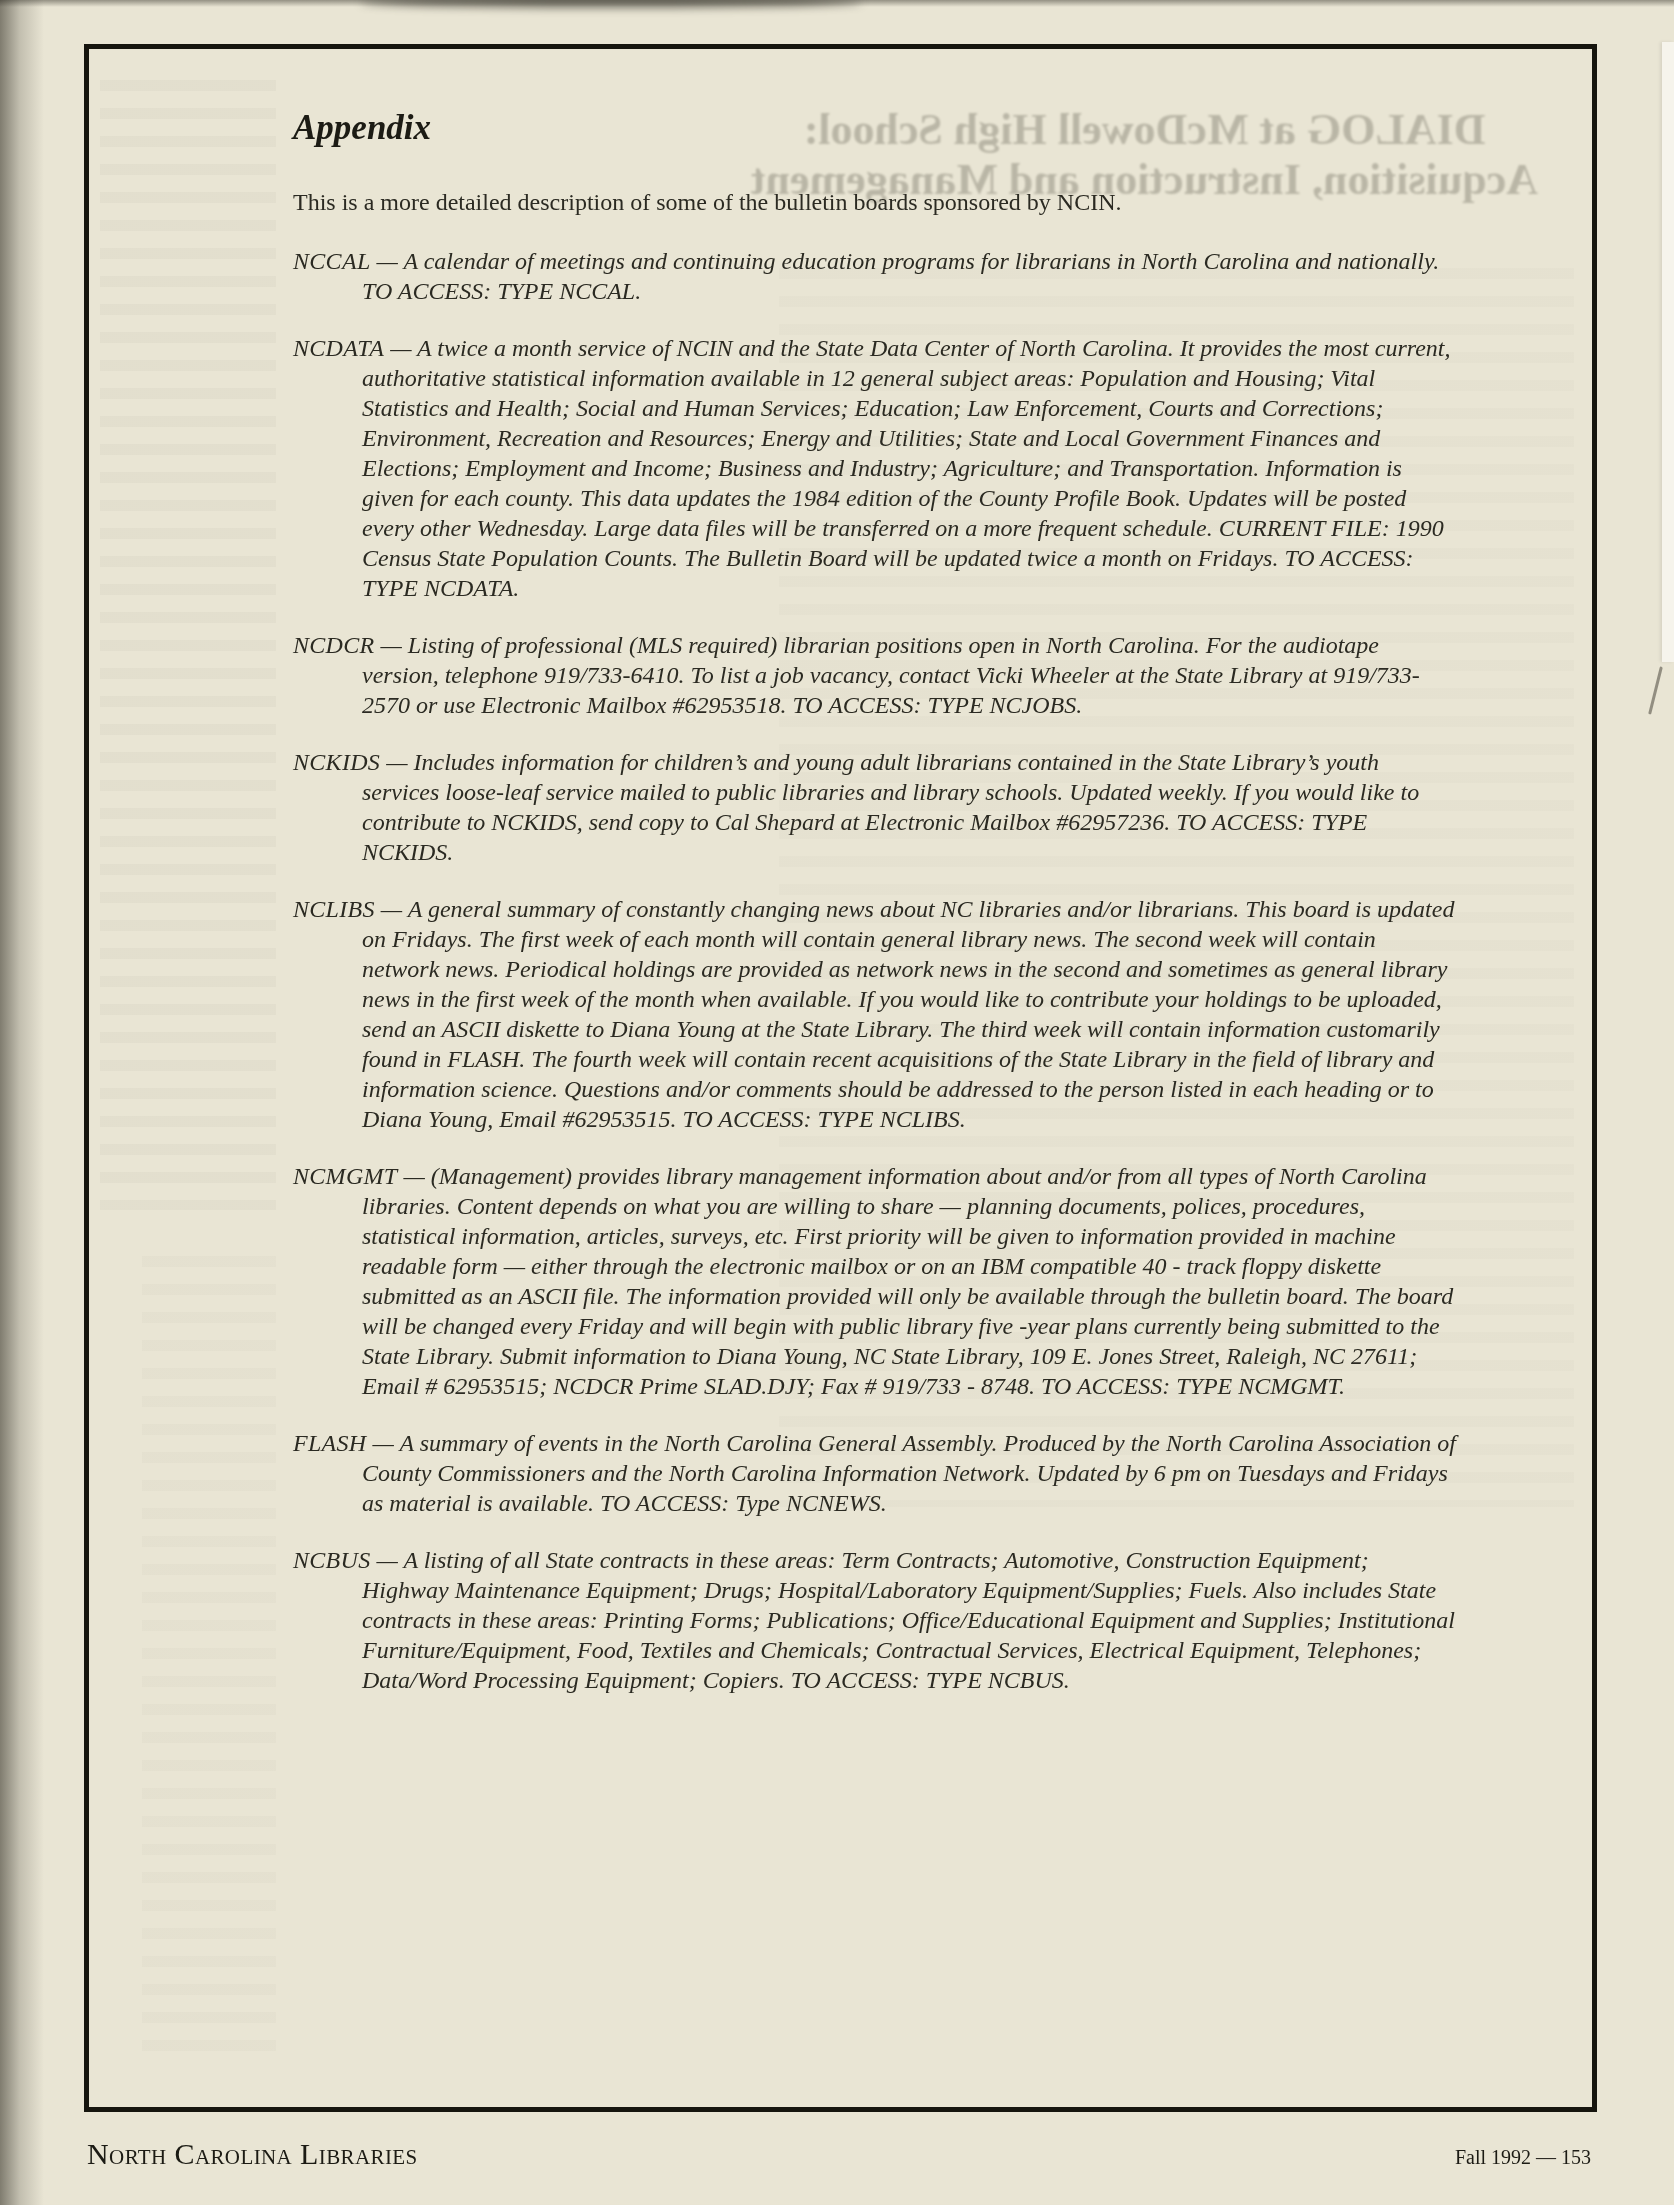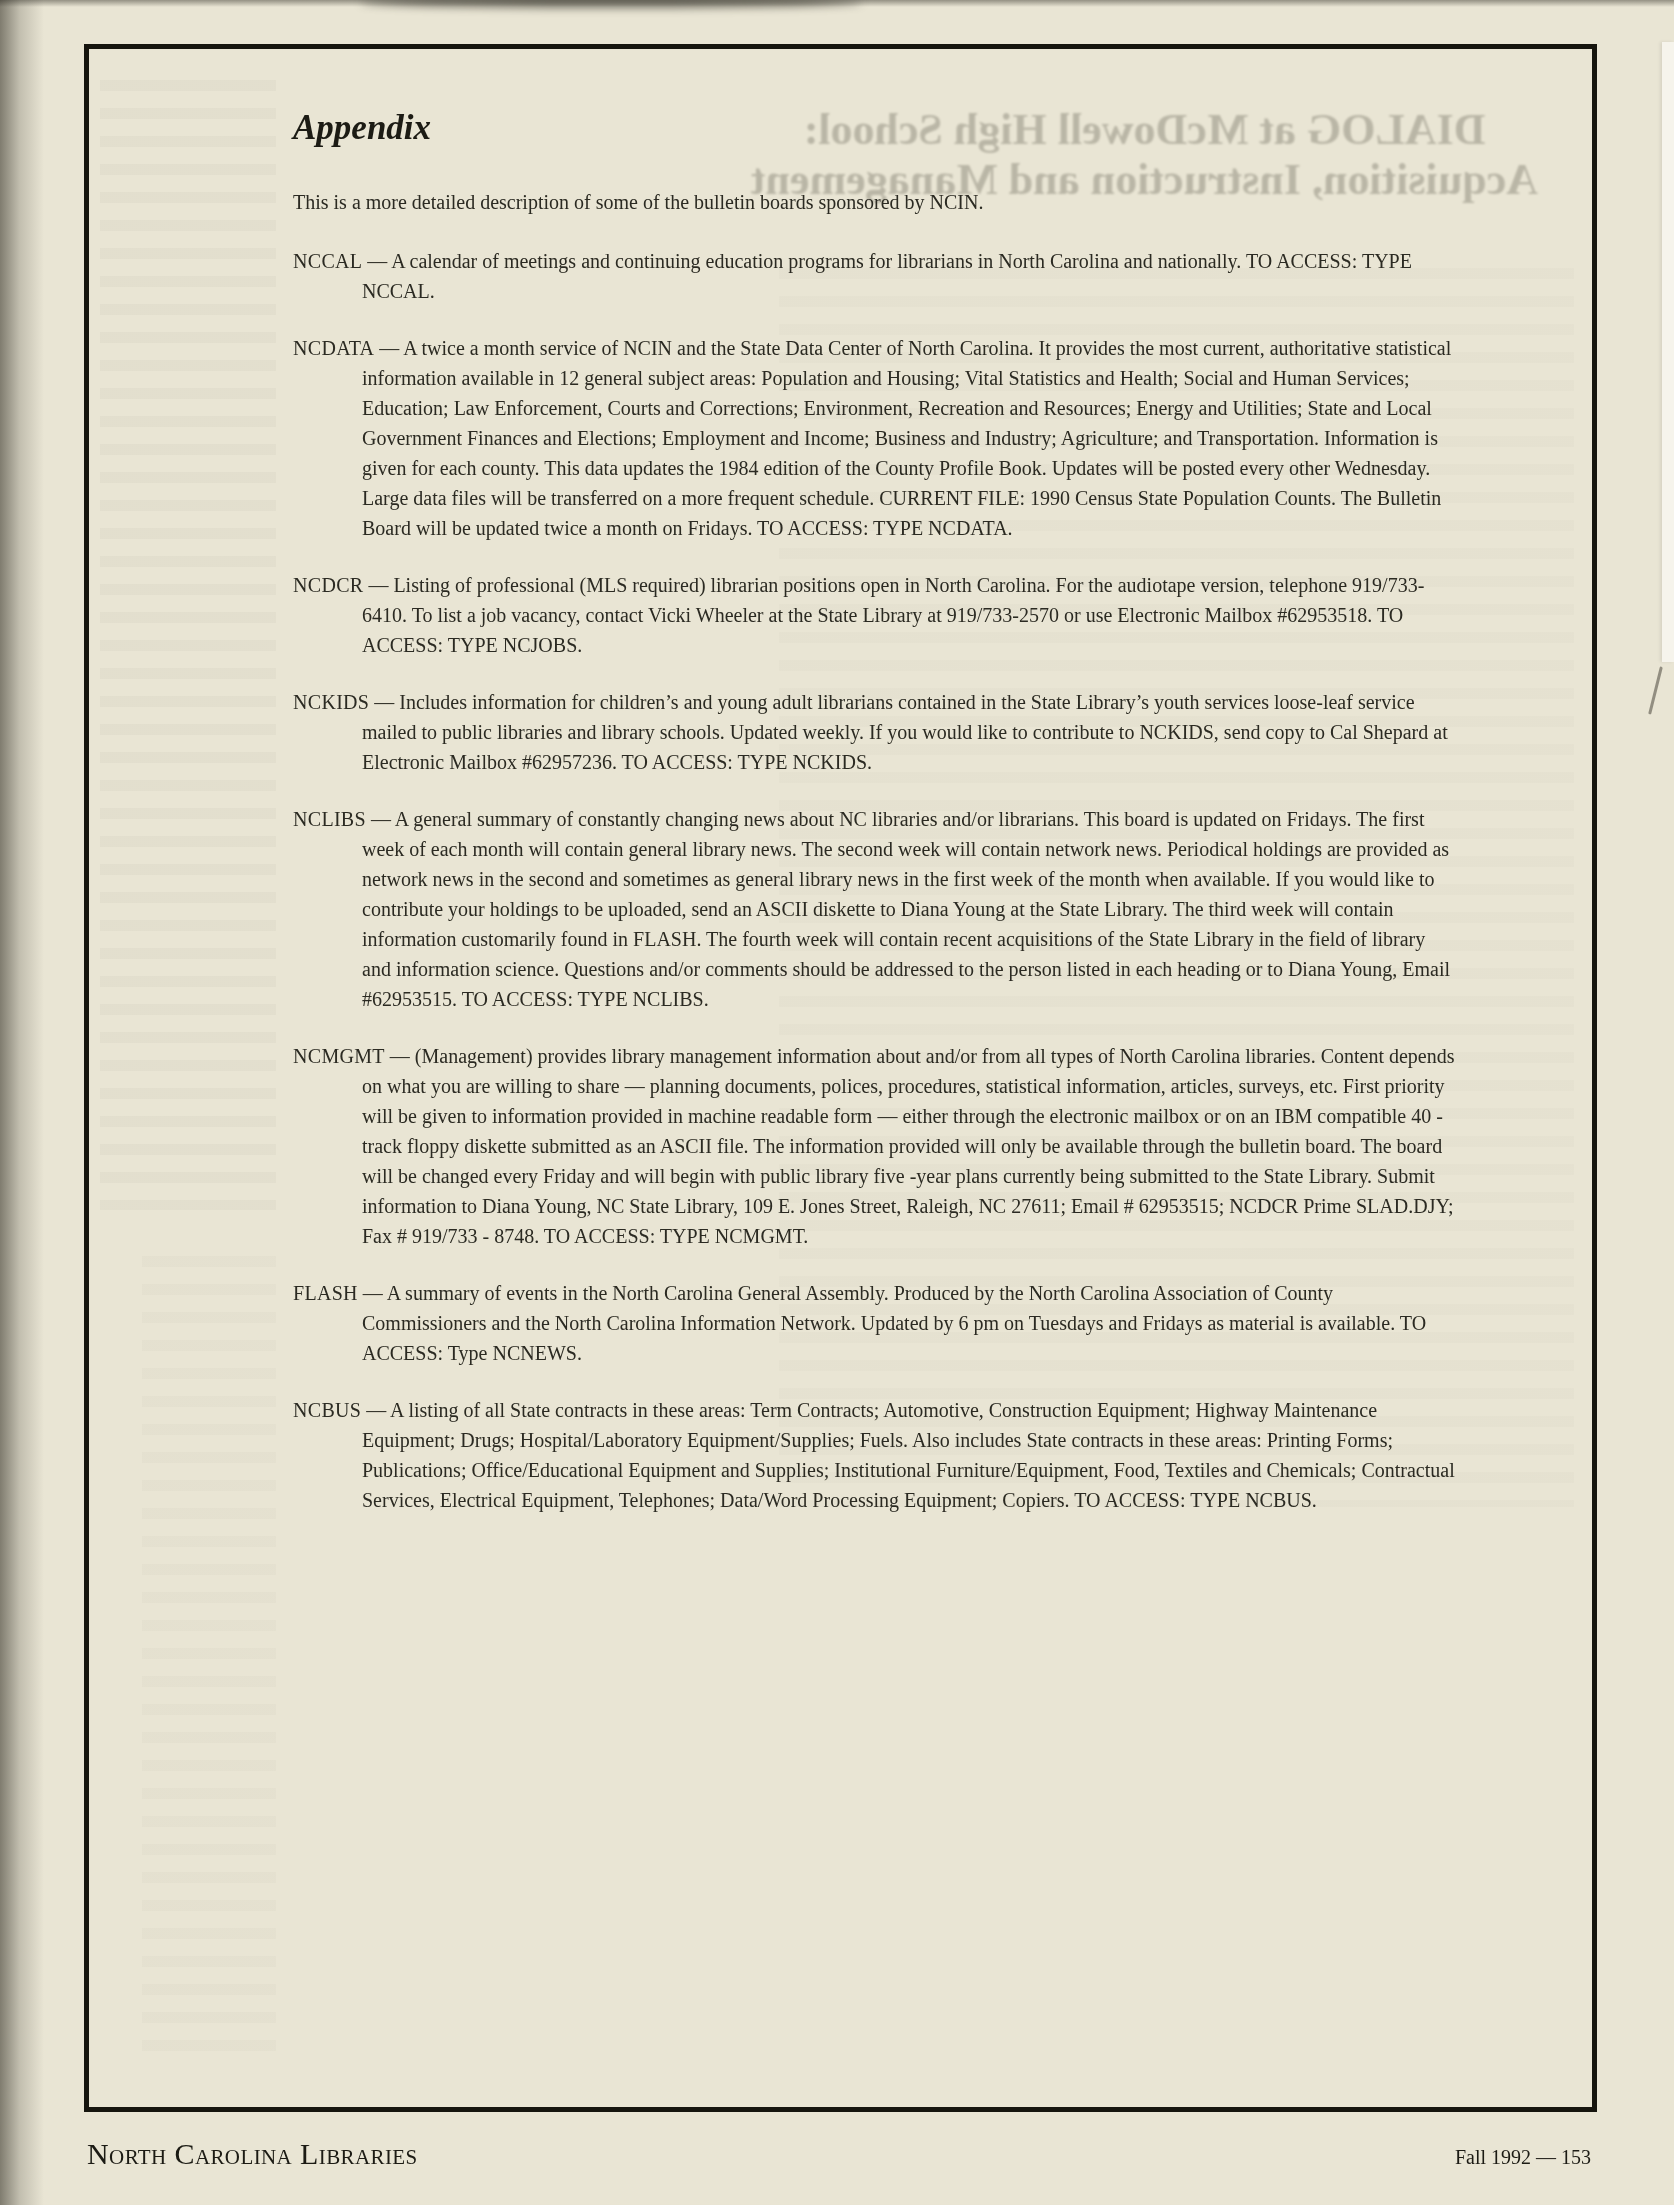--- a/index.html
+++ b/index.html
@@ -62,23 +62,23 @@
   
   .frame {
     position:absolute; left:84px; top:44px; width:1513px; height:2068px;
     border:5px solid #16150e;
     padding:59px 0 0 204px;
   }
   .page-title {
     font-style:italic; font-weight:bold; font-size:35px; line-height:40px;
     color:#1c1b14; margin-bottom:39px;
   }
-  .content { width:1165px; font-size:20px; line-height:30px;margin-top:14px; }
+  .content { width:1165px; font-size:24px; line-height:30px;margin-top:14px; }
   .intro { margin-bottom:28.5px; }
-  .entry { margin-bottom:27px; padding-left:69px; text-indent:-69px; }
+  .entry { margin-bottom:27px; padding-left:69px; text-indent:-69px;font-style:italic; }
   .entry .term { letter-spacing:0.3px; }
 
   .footer {
     position:absolute; left:87px; top:2137px; width:1504px;
     display:flex; justify-content:space-between; align-items:baseline;
   }
   .journal-name { font-variant:small-caps; font-size:30px; letter-spacing:0.4px; color:#1c1b14; }
   .issue-page { font-size:20px; color:#1c1b14; }
 </style>
 </head>

